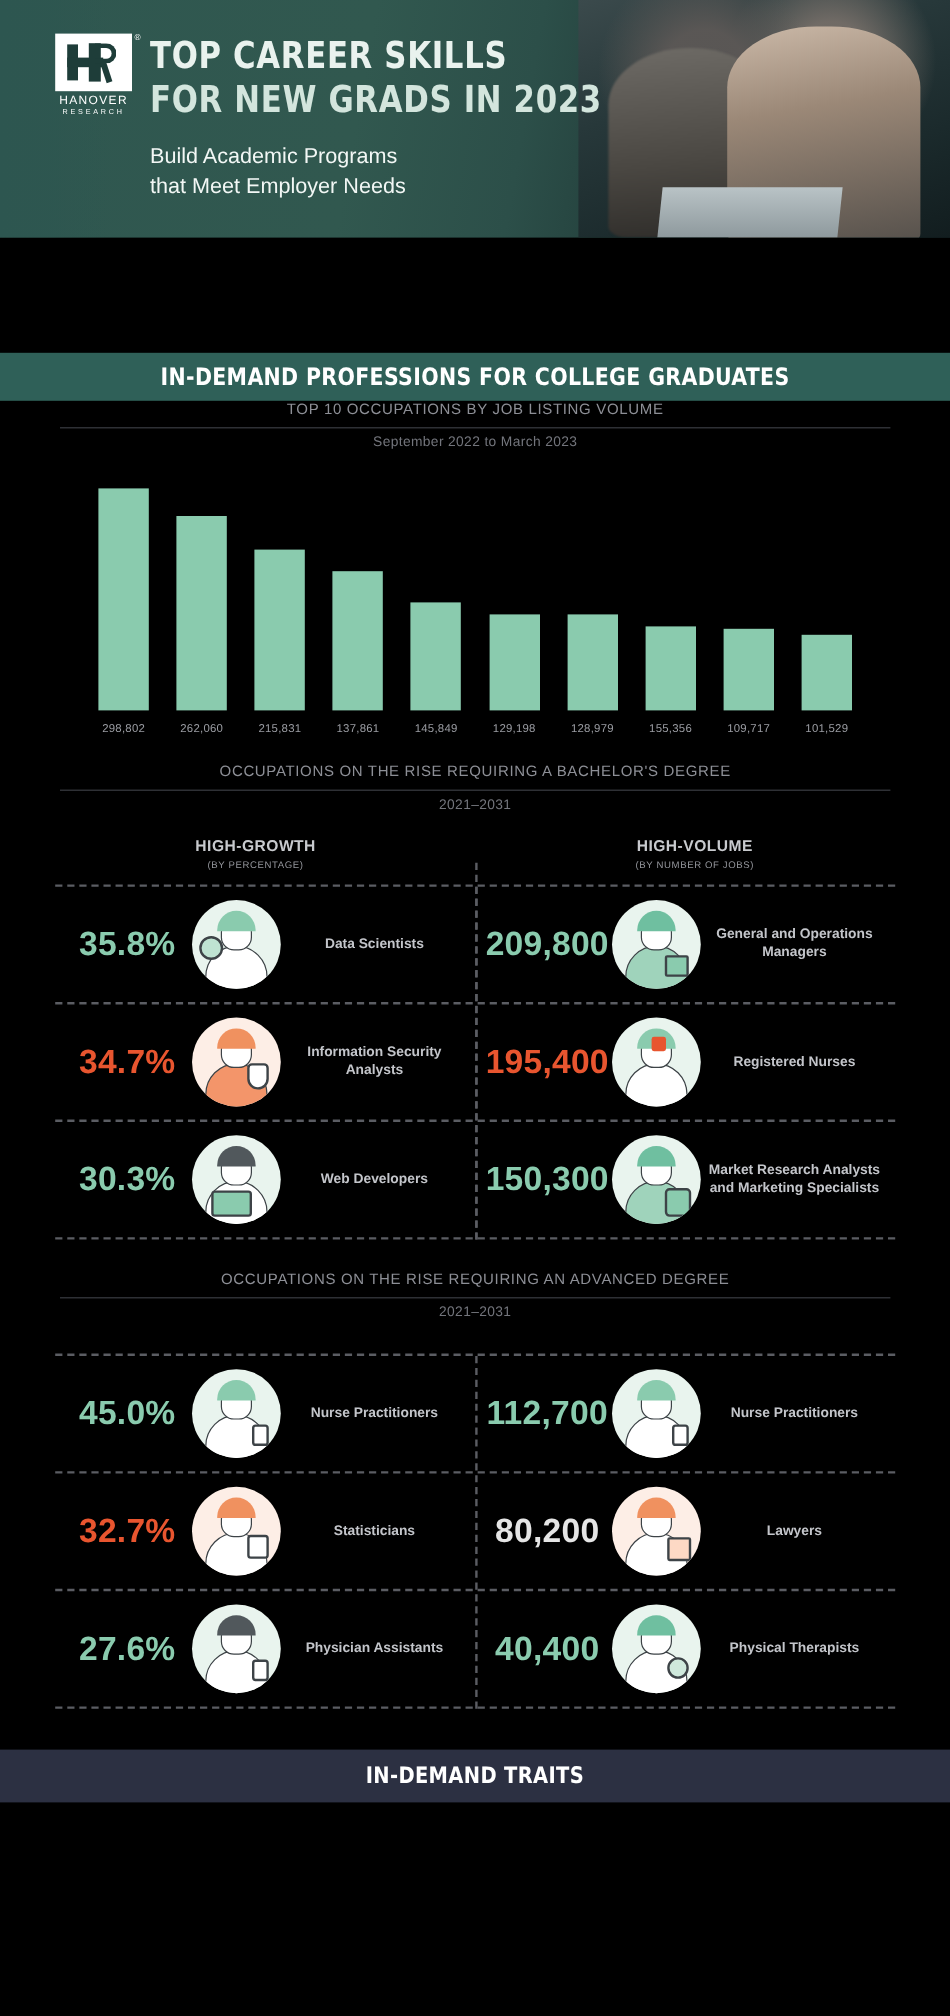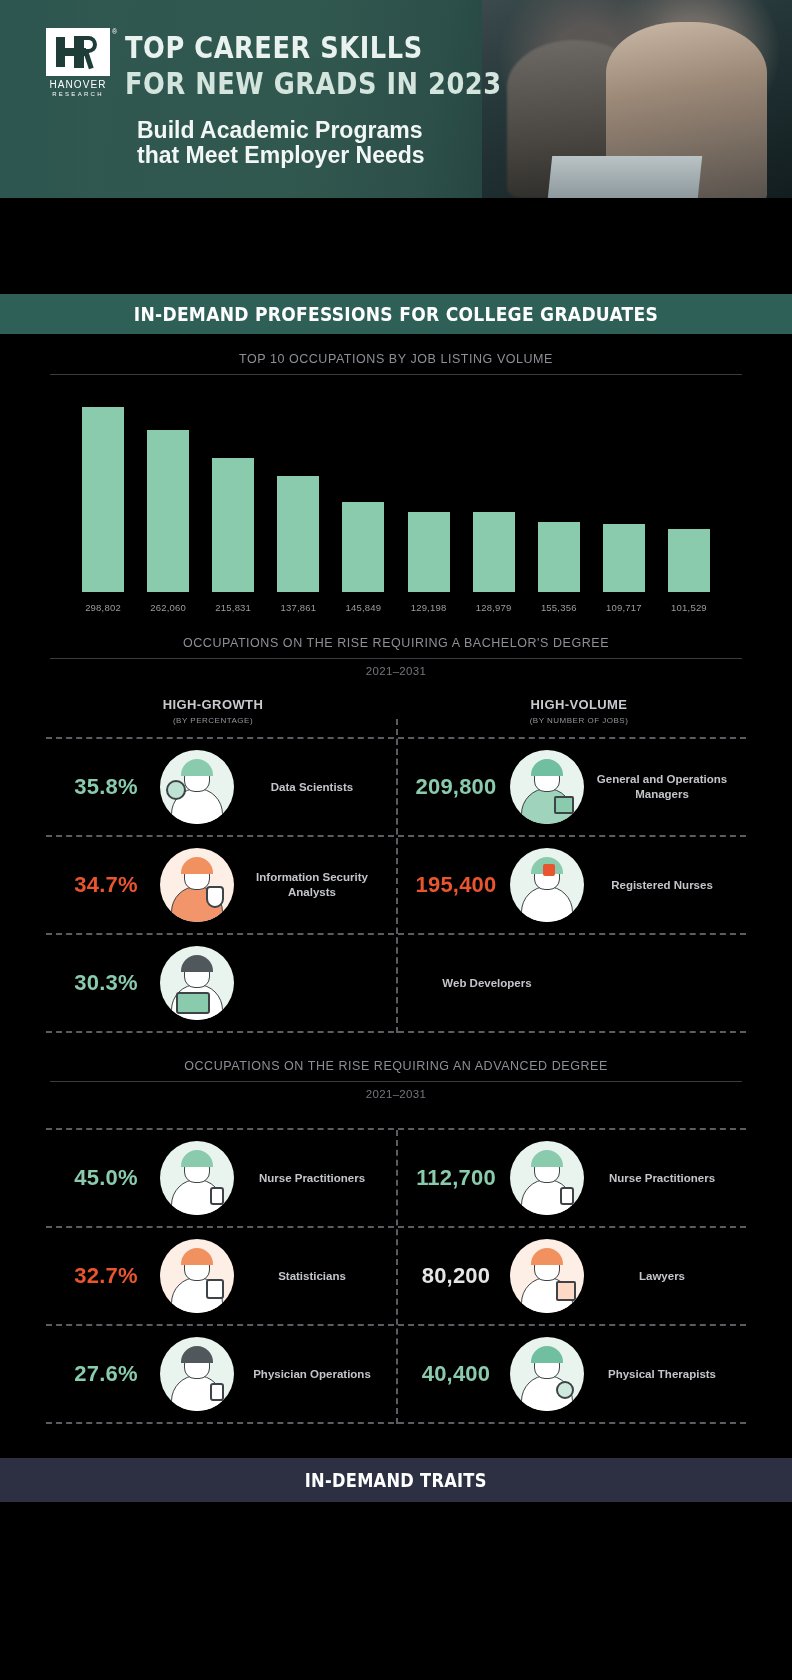--- a/index.html
+++ b/index.html
@@ -127,25 +127,24 @@
     color: #e9f2ee;
     white-space: nowrap;
     transform: scaleX(0.92);
     transform-origin: left center;
   }
   .header-title .line2 { color: #d3e5dd; }
   .header-sub {
     position: absolute;
     left: 125px; top: 118px;
     z-index: 5;
-    font-size: 23px;
+    font-size: 18px;
     line-height: 25px;
     color: #f2f7f5;
-    font-weight: 700;
-    margin-left: 12px;
+    font-weight: 400;
   }
 
   
   .band {
     width: 792px;
     height: 40px;
     background: #2f6058;
     display: flex;
     align-items: center;
     justify-content: center;
@@ -166,21 +165,20 @@
     align-items: center;
     justify-content: center;
   }
   .band-dark .band-title { font-size: 19px; }
 
   .gap-black { background:#000; }
 
   
   .sec-head {
     text-align:center;
-    padding-top: 18px;
   }
   .sec-head .t {
     font-size: 12.5px;
     letter-spacing: .55px;
     color: #8d8f96;
     font-weight: 400;
   }
   .sec-head .rule {
     margin: 8px auto 0;
     width: 692px; height: 1px;
@@ -245,21 +243,21 @@
   .cell {
     flex: 1;
     display: flex;
     align-items: center;
     height: 96px;
     padding: 0 6px;
   }
   .cell .value {
     width: 108px;
     text-align: center;
-    font-size: 22px;
+    font-size: 28px;
     font-weight: 700;
     letter-spacing: .2px;
     flex-shrink: 0;
   }
   .cell .label {
     flex: 1;
     text-align: center;
     font-size: 11.5px;
     line-height: 15px;
     font-weight: 700;
@@ -346,20 +344,21 @@
 
   <div class="gap-black spacer" style="height:96px"></div>
 
   <div class="band">
     <div class="band-title">IN-DEMAND PROFESSIONS FOR COLLEGE GRADUATES</div>
   </div>
 
   <div class="sec-head">
     <div class="t">TOP 10 OCCUPATIONS BY JOB LISTING VOLUME</div>
     <div class="rule"></div>
+    <div class="sub">September 2022 to March 2023</div>
   </div>
 
   <div class="chart">
     <div class="bars" id="bars">
         <div class="bar-col">
           <div class="bar" style="height: 185px; background: rgb(138, 203, 174);"></div>
         </div>
         <div class="bar-col">
           <div class="bar" style="height: 162px; background: rgb(138, 203, 174);"></div>
         </div>
@@ -471,20 +470,30 @@
           <div class="cell">
             <div class="value" style="color: rgb(138, 203, 174);">30.3%</div>
             <div class="ill">
               <div class="body"></div>
               <div class="head"></div>
               <div class="hair dark"></div>
               <div class="acc" style="left: 16px; top: 46px; width: 34px; height: 22px; background: rgb(138, 203, 174); border: 2px solid rgb(61, 67, 71); border-radius: 3px;"></div>
             </div>
             <div class="label">Web Developers</div>
           </div>
+          <div class="cell">
+            <div class="value" style="color: rgb(138, 203, 174);">150,300</div>
+            <div class="ill">
+              <div class="body green"></div>
+              <div class="head"></div>
+              <div class="hair teal"></div>
+              <div class="acc" style="left: 44px; top: 44px; width: 22px; height: 24px; background: rgb(138, 203, 174); border: 2px solid rgb(61, 67, 71);"></div>
+            </div>
+            <div class="label">Market Research Analysts and Marketing Specialists</div>
+          </div>
         </div>
         <div class="dash-h" style="margin-top: 0px;"></div>
         <div class="dash-v" style="top: 0px; height: 294px;"></div>
       </div>
   <div class="dash-v" style="top: 22px; height: 314px;"></div>
     </div>
 
   <div class="sec-head" style="padding-top:26px">
     <div class="t">OCCUPATIONS ON THE RISE REQUIRING AN ADVANCED DEGREE</div>
     <div class="rule"></div>
@@ -542,21 +551,21 @@
         <div class="dash-h" style="margin-top: 0px;"></div>
         <div class="row">
           <div class="cell">
             <div class="value" style="color: rgb(138, 203, 174);">27.6%</div>
             <div class="ill">
               <div class="body"></div>
               <div class="head"></div>
               <div class="hair dark"></div>
               <div class="acc" style="left: 50px; top: 46px; width: 14px; height: 18px; background: rgb(255, 255, 255); border: 2px solid rgb(61, 67, 71); border-radius: 3px;"></div>
             </div>
-            <div class="label">Physician Operations</div>
+            <div class="label">Physician Assistants</div>
           </div>
           <div class="cell">
             <div class="value" style="color: rgb(138, 203, 174);">40,400</div>
             <div class="ill">
               <div class="body"></div>
               <div class="head"></div>
               <div class="hair teal"></div>
               <div class="acc" style="left: 46px; top: 44px; width: 18px; height: 18px; background: rgb(207, 233, 220); border: 2px solid rgb(61, 67, 71); border-radius: 50%;"></div>
             </div>
             <div class="label">Physical Therapists</div>

